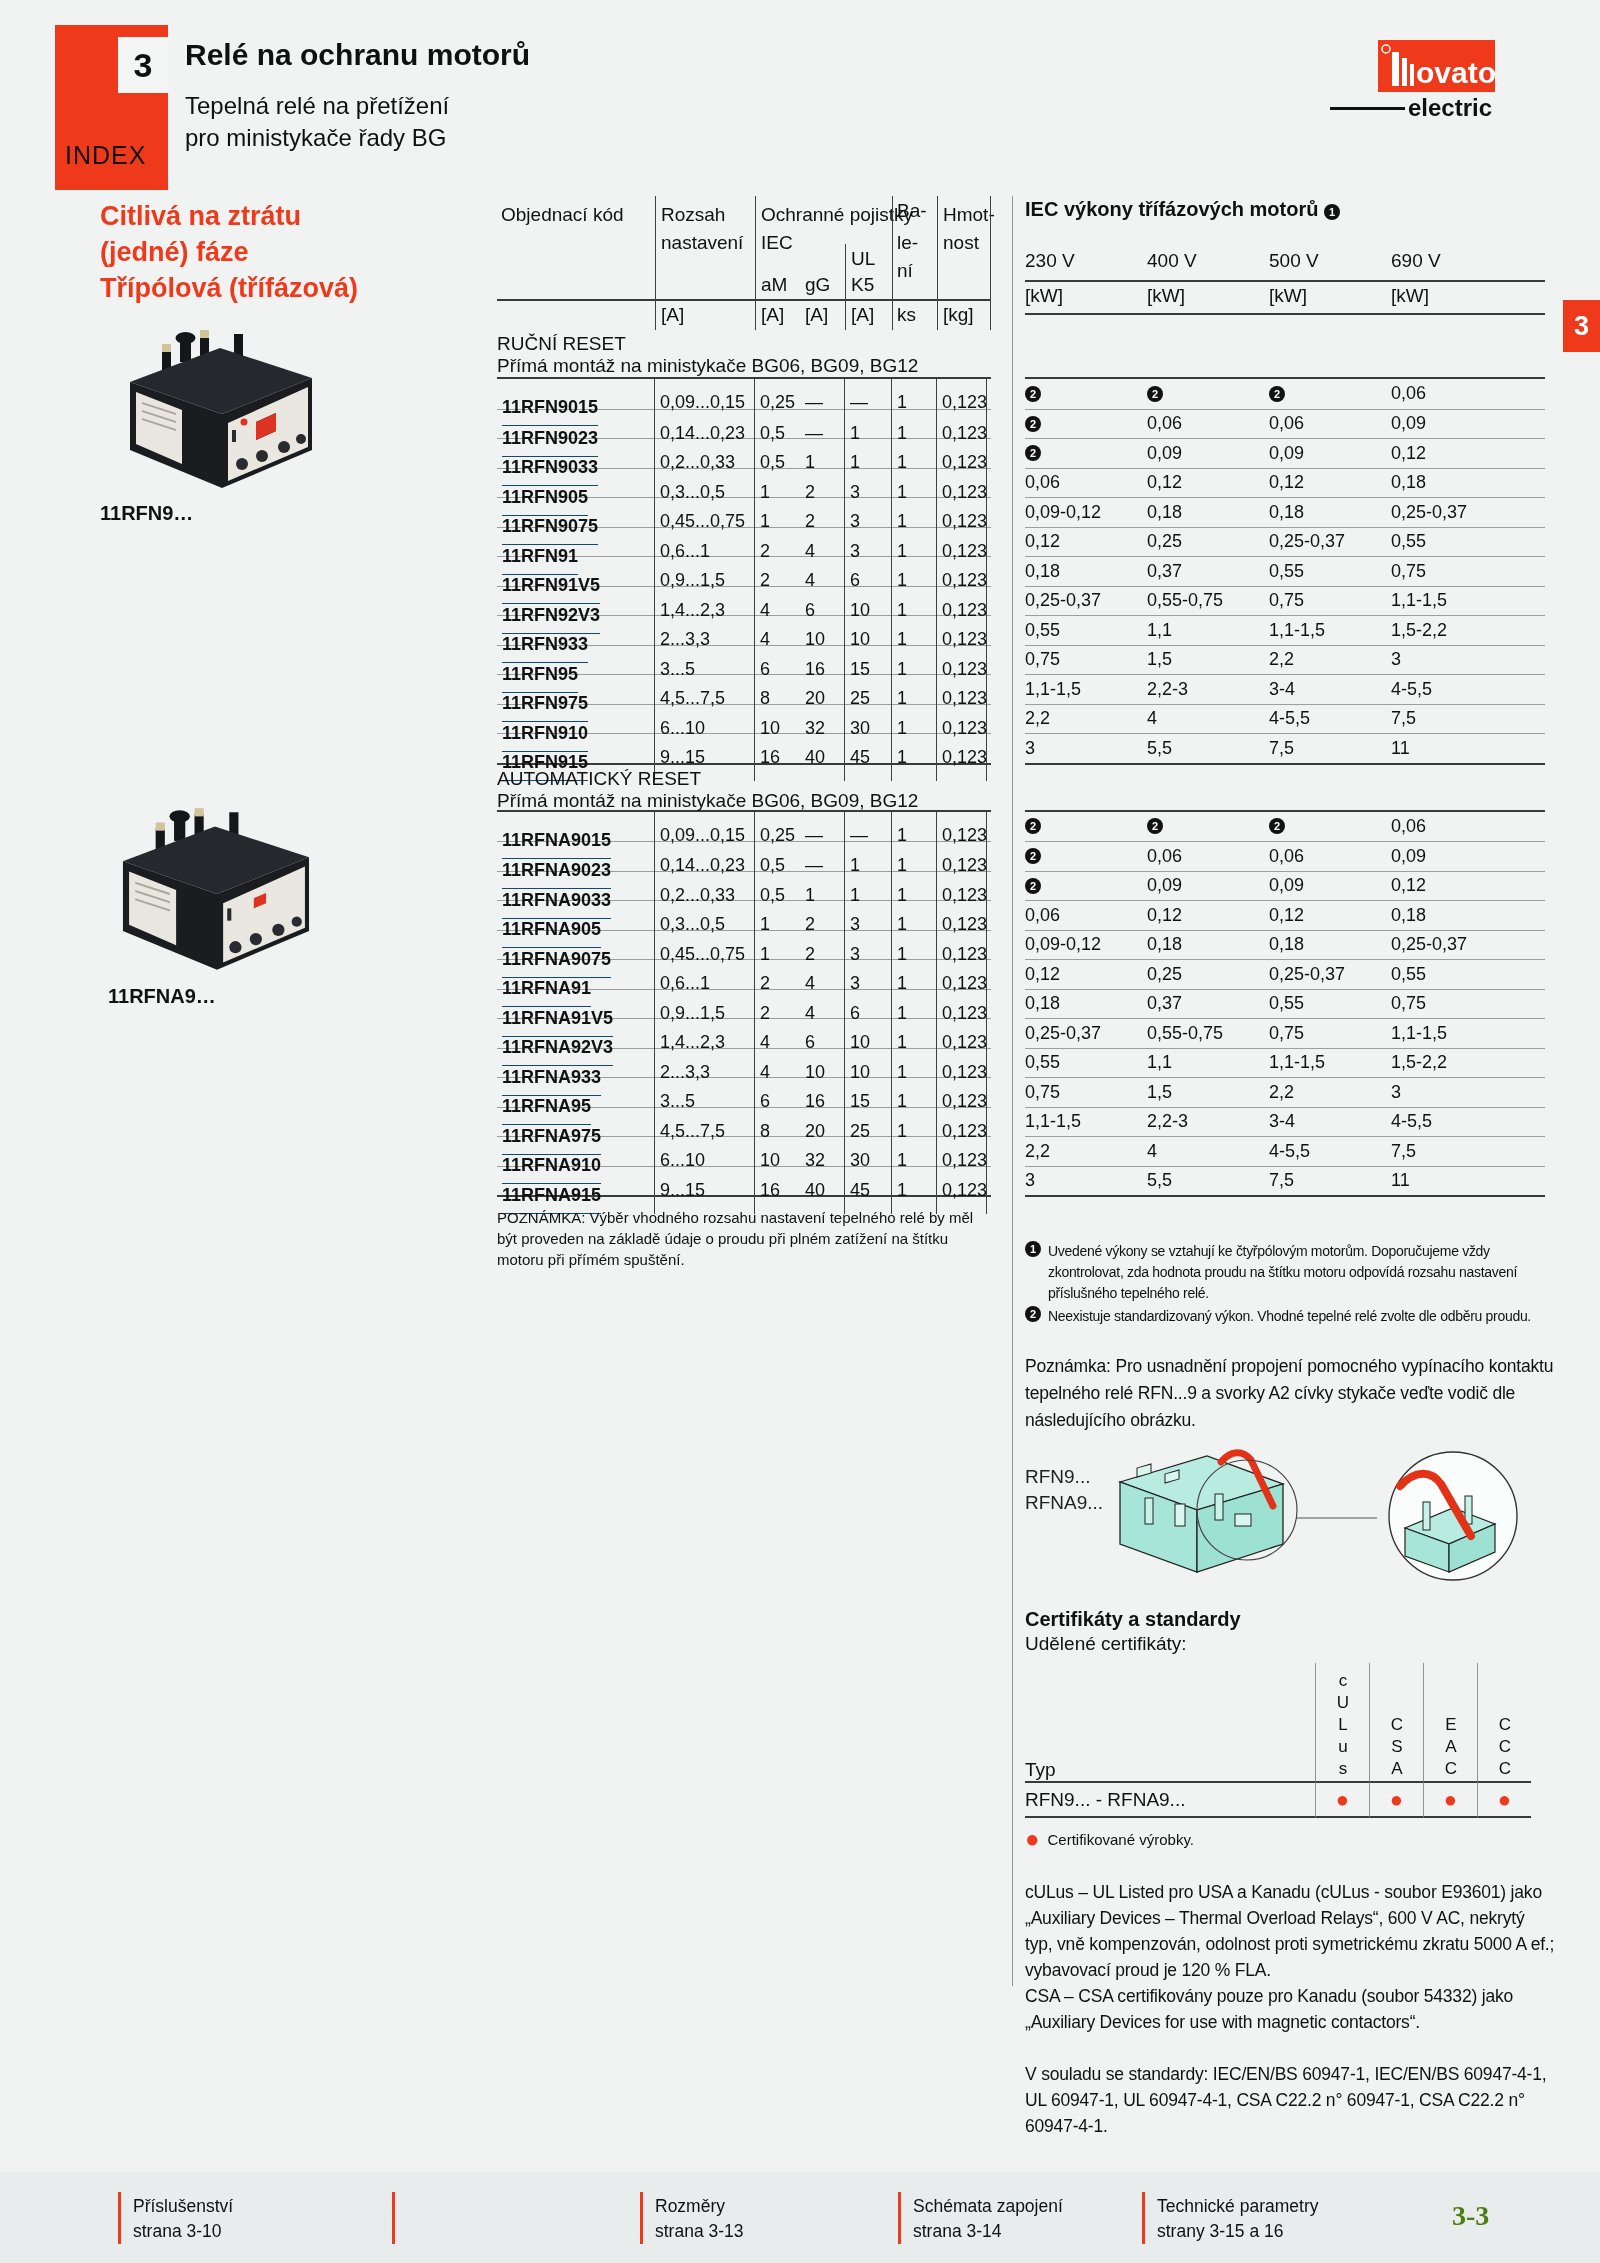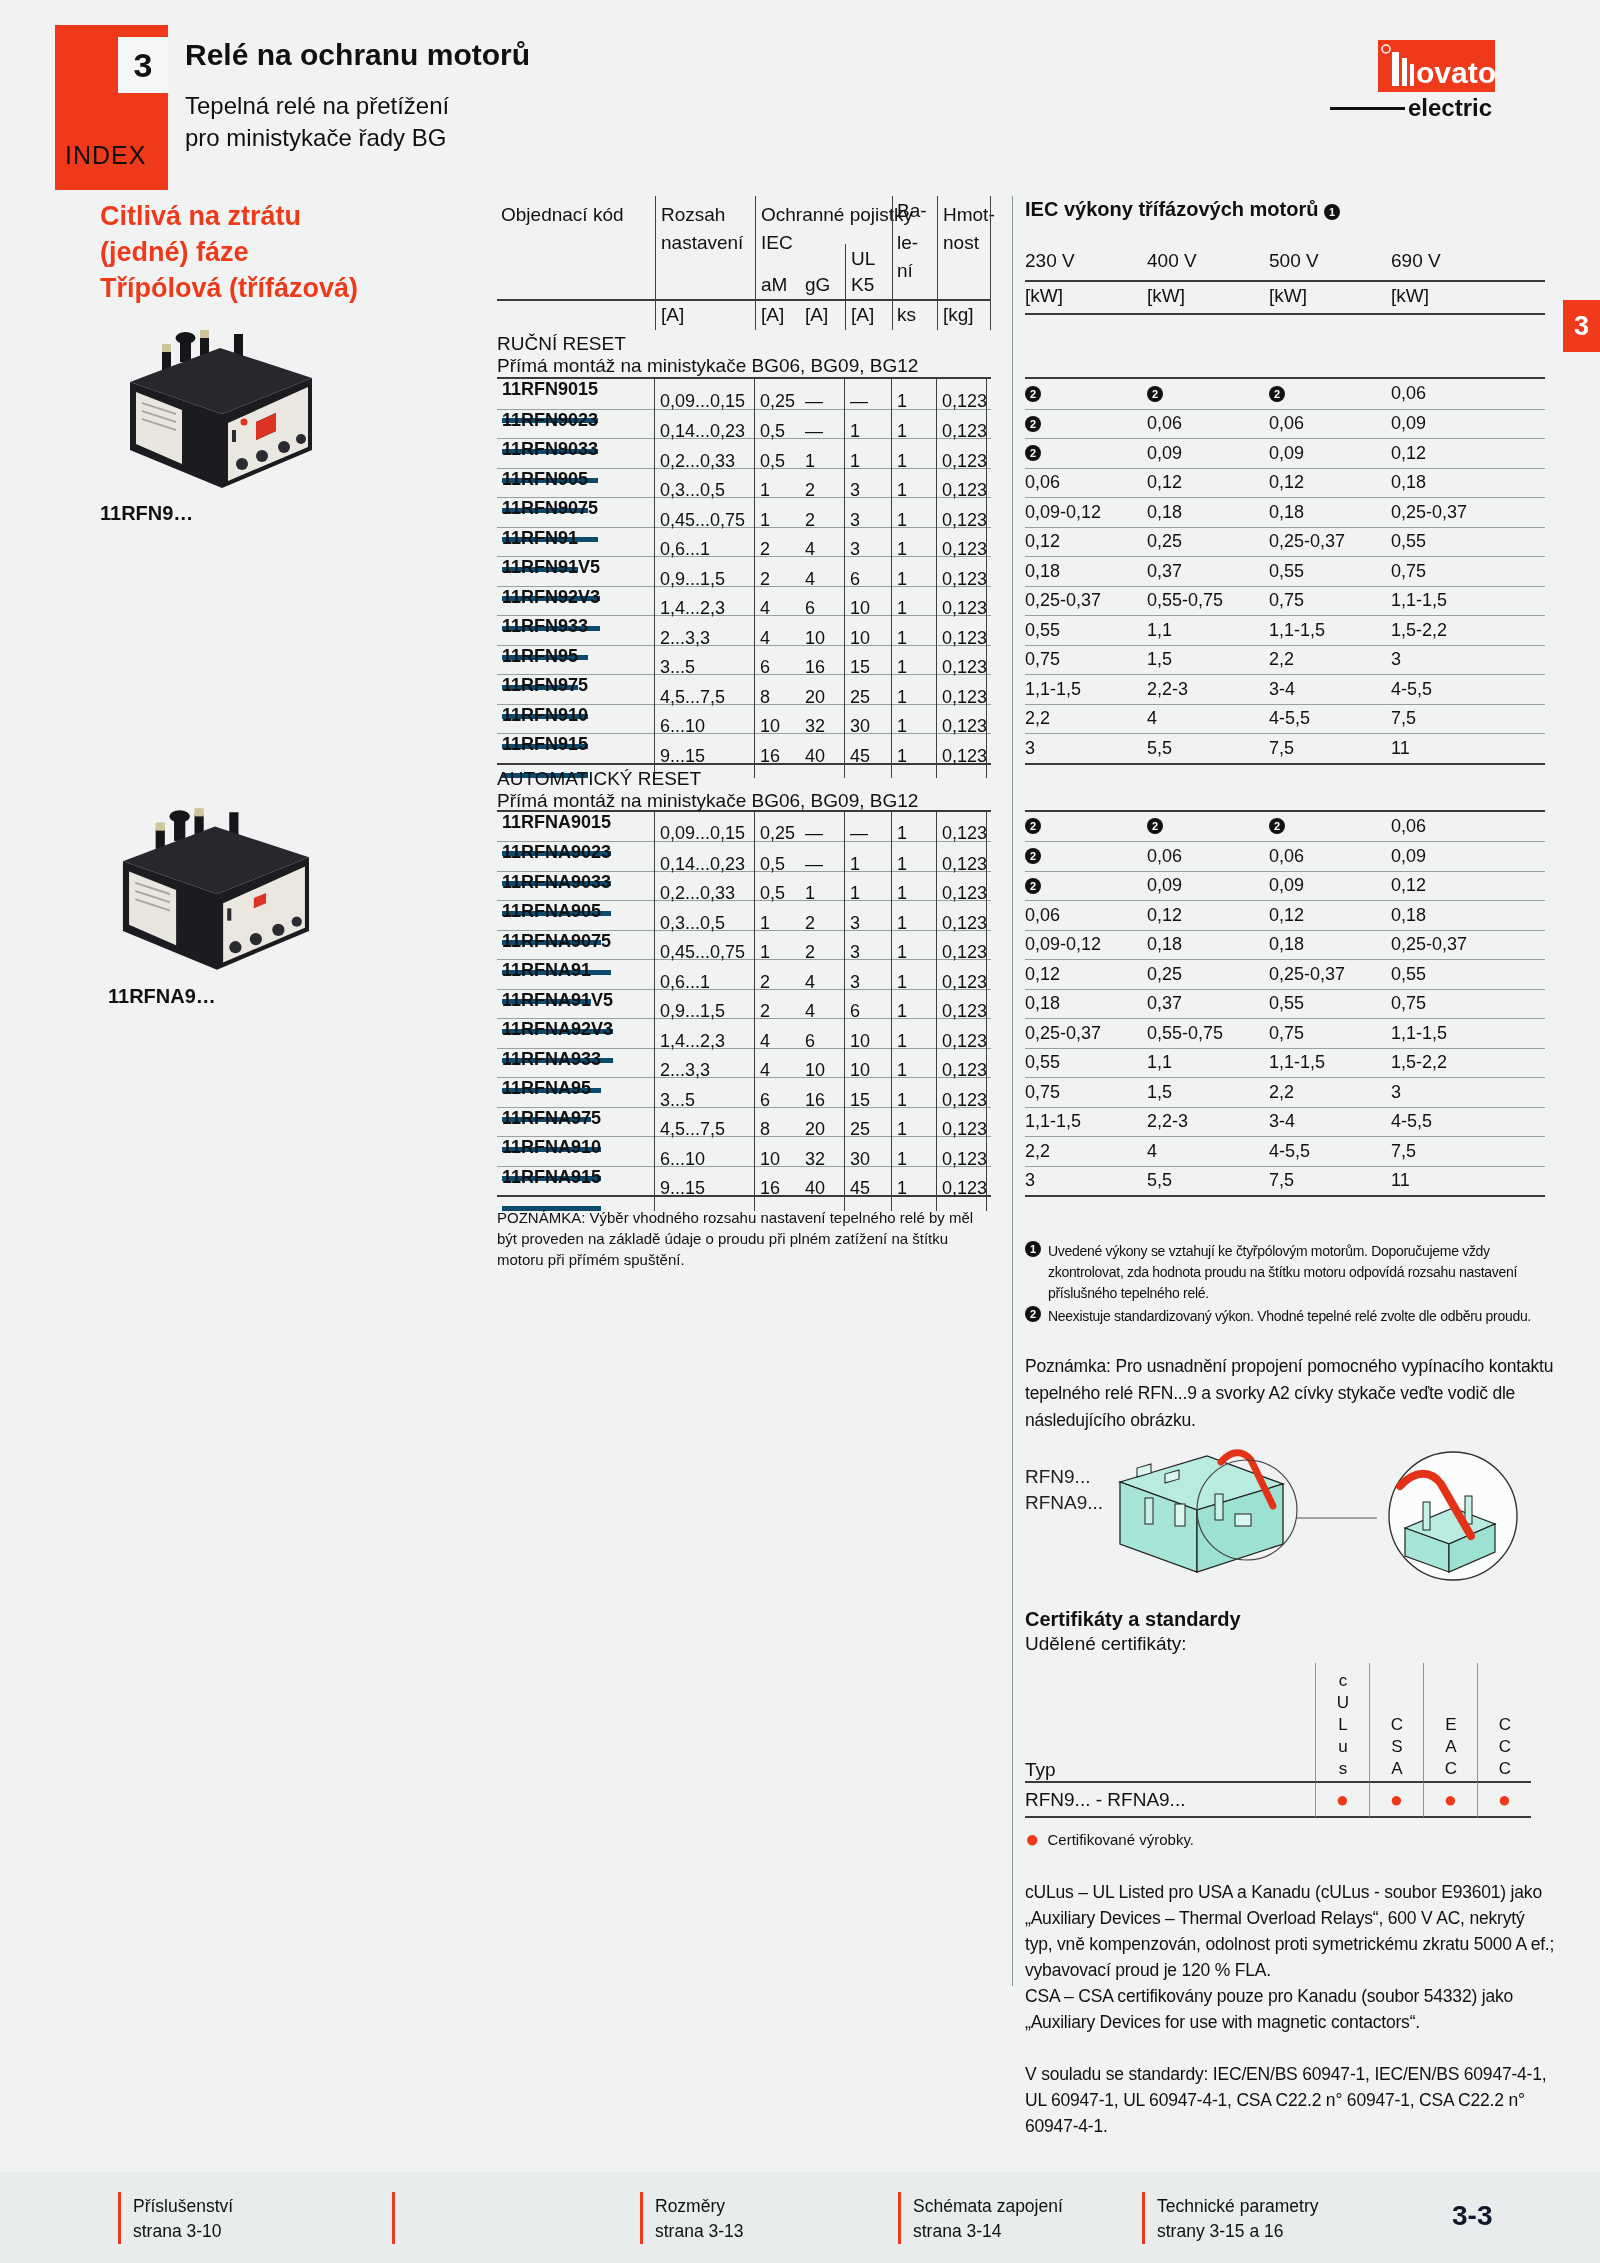--- a/index.html
+++ b/index.html
@@ -36,21 +36,21 @@
   .hrule{position:absolute;left:0;width:494px;height:2px;background:#3a3a3a;}
   .mt-sec-title{height:47px;font-size:19px;color:#111;padding-top:3px;box-sizing:border-box;line-height:22px;}
   .mt-sec-title.s2{height:45px;}
   .mt-rows{border-top:2px solid #3a3a3a;border-bottom:2px solid #3a3a3a;}
   .mt-row{display:grid;grid-template-columns:158px 100px 45px 45px 47px 45px 50px;height:29.5px;box-sizing:border-box;}
   .mt-row + .mt-row{border-top:1px solid #9aa0a1;}
   .mt-row .cell{font-size:18px;color:#111;display:flex;align-items:center;padding-left:5px;box-sizing:border-box;}
   .c-code{font-weight:bold;border-right:1px solid #3f3f3f;}
   .c-range{border-right:1px solid #3f3f3f;}
   .c-gg,.c-ul,.c-ks,.c-kg{border-right:1px solid #3f3f3f;}
-  .code-underline{border-bottom:5px solid #0c4a6e;padding-bottom:18px;}
+  .code-underline{border-bottom:1px solid #0c4a6e;padding-bottom:7px;margin-top:18px;}
   .mt-note{margin-top:10px;width:492px;font-size:15px;line-height:21px;color:#111;}
 
   
   .right-col{position:absolute;left:1025px;top:196px;width:520px;}
   .iec-header{position:relative;height:134px;color:#111;}
   .iec-title{position:absolute;left:0;top:2px;font-size:20px;font-weight:bold;}
   .iec-volt{position:absolute;top:54px;font-size:19px;}
   .iec-kw{position:absolute;top:89px;font-size:19px;}
   .iec-hrule{position:absolute;left:0;width:520px;height:2px;background:#3a3a3a;}
   .iec-spacer1{height:47px;}
@@ -81,21 +81,21 @@
   .cert-legend{margin-top:9px;display:flex;align-items:center;gap:8px;font-size:15px;color:#111;}
   .cert-legend .cert-dot{font-size:24px;}
   .body-text{margin-top:28px;width:530px;font-size:17.5px;letter-spacing:-0.2px;line-height:26px;color:#111;}
   .body-text.std{margin-top:26px;}
 
   
   .footer-band{position:absolute;left:0;bottom:0;width:1600px;height:91px;background:#e8ecec;}
   .f-item{position:absolute;top:20px;display:flex;gap:12px;}
   .f-bar{width:3px;height:52px;background:#ee3a1b;}
   .f-text{font-size:17.5px;line-height:25px;color:#111;padding-top:2px;}
-  .f-page{position:absolute;left:1452px;top:28px;font-size:28px;font-weight:bold;color:#0f172a;}
+  .f-page{position:absolute;left:1452px;top:28px;font-size:28px;font-weight:bold;color:#4d7c0f;font-family:Liberation Serif, serif;}
 </style>
 </head>
 <body>
 
 <div id="page">
 
   <div class="idx-block">
     <div class="idx-numbox">3</div>
     <div class="idx-label">INDEX</div>
   </div>

